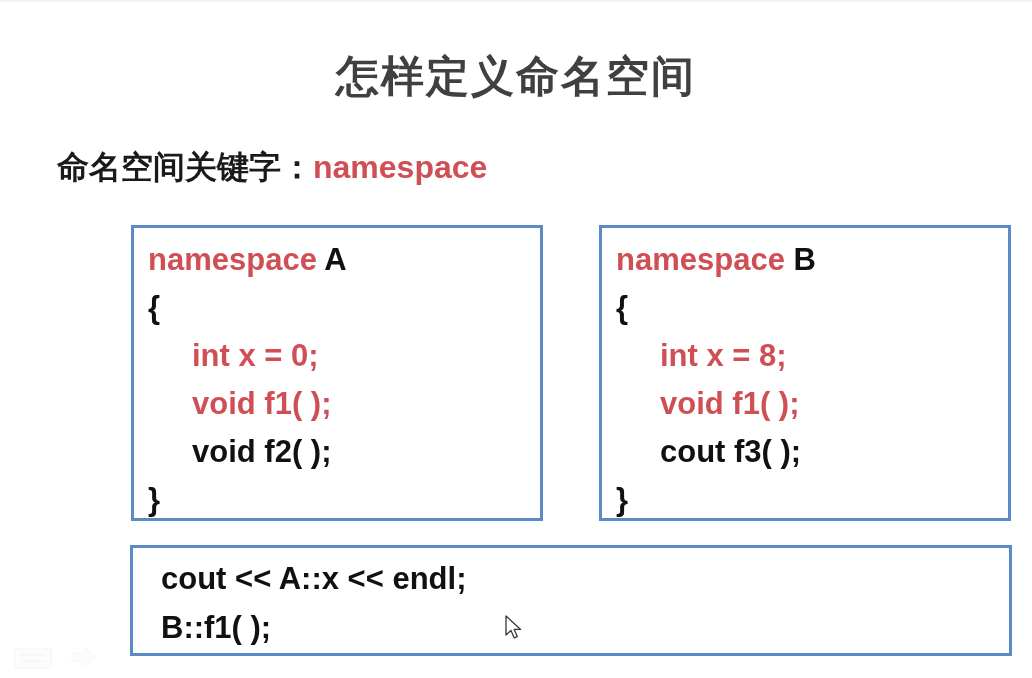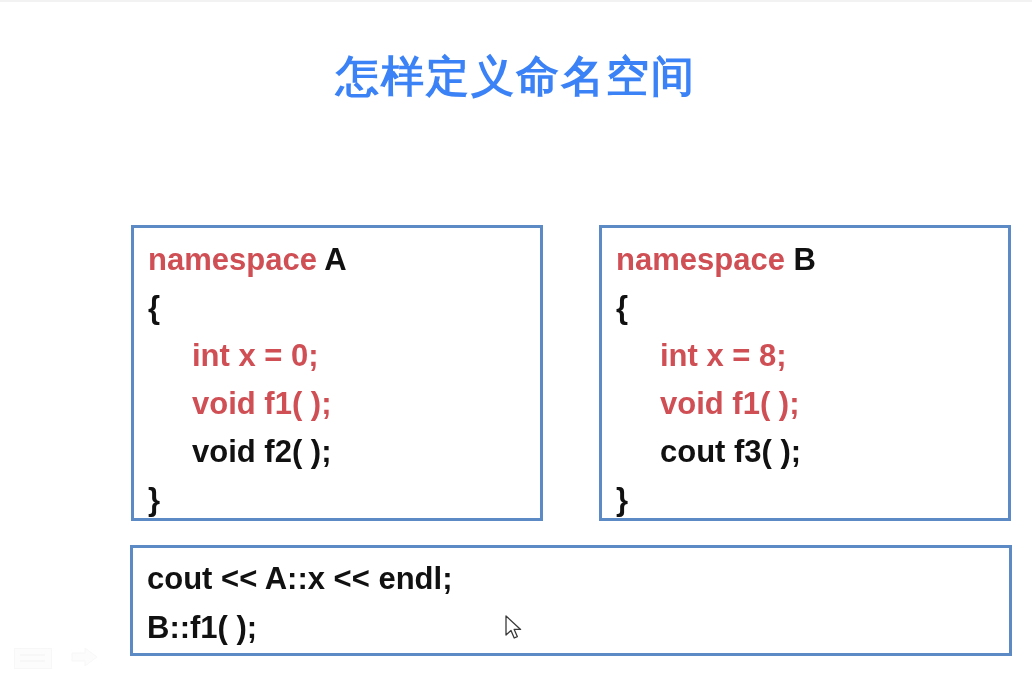--- a/index.html
+++ b/index.html
@@ -27,21 +27,21 @@
     background: #f2f2f2;
   }
   .slide-title {
     position: absolute;
     left: 0;
     top: 52px;
     width: 1032px;
     text-align: center;
     font-size: 43px;
     font-weight: bold;
-    color: #3b82f6;
+    color: #404040;
     letter-spacing: 2px;
     line-height: 1.15;
     white-space: nowrap;
   }
   .subtitle {
     position: absolute;
     left: 57px;
     top: 148px;
     font-size: 32px;
     font-weight: bold;
@@ -89,21 +89,21 @@
     white-space: pre;
   }
   .code .red {
     color: #cf4f55;
   }
   .code .indent {
     display: inline-block;
     width: 44px;
   }
   #box-main .code {
-    left: 14px;
+    left: 28px;
     top: 6px;
     line-height: 49px;
   }
   
   .watermark {
     position: absolute;
     left: 14px;
     bottom: 8px;
     width: 96px;
     height: 26px;
@@ -150,20 +150,23 @@
 </style>
 </head>
 <body>
 
 <div id="slide">
 
   <div class="top-rule"></div>
 
   <div class="slide-title">怎样定义命名空间</div>
 
+  <div class="subtitle">
+    <span>命名空间关键字：</span><span class="kw">namespace</span>
+  </div>
 
   <div id="box-a" class="code-box">
     <div class="code"><span class="red">namespace</span><span> A</span>
 <span>{</span>
 <span class="indent"></span><span class="red">int x = 0;</span>
 <span class="indent"></span><span class="red">void f1( );</span>
 <span class="indent"></span><span>void f2( );</span>
 <span>}</span></div>
   </div>
 

